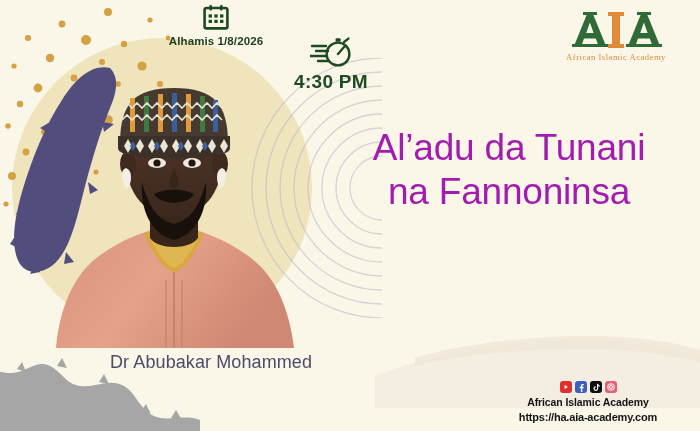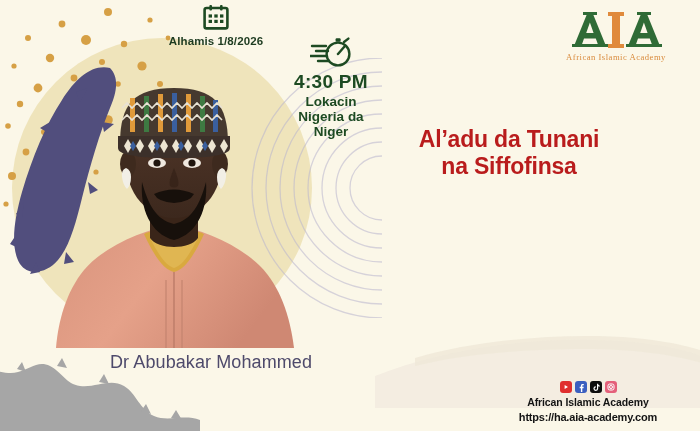--- a/index.html
+++ b/index.html
@@ -59,22 +59,22 @@
   .logo-sub{
     font-family:"Liberation Serif", serif;
     font-size:8.6px;color:#d98a3c;letter-spacing:.5px;margin-top:2px;
     white-space:nowrap;
   }
 
   
   .main-title{
     position:absolute;left:330px;top:126px;width:358px;
     text-align:center;
-    font-size:23px;font-weight:bold;line-height:1.18;
-    color:#b91c1c;letter-spacing:-.2px;
+    font-size:37px;font-weight:normal;line-height:1.18;
+    color:#a21caf;letter-spacing:-.2px;
   }
   .sub-title{
     position:absolute;left:330px;top:257px;width:358px;
     text-align:center;
     font-size:20px;font-weight:bold;line-height:1.3;
     color:#141414;letter-spacing:-.2px;
   }
   .speaker{
     position:absolute;left:110px;top:352px;width:300px;
     text-align:left;
@@ -297,25 +297,20 @@
         <line x1="6" y1="15" x2="18" y2="15"></line>
         <line x1="0" y1="20" x2="16" y2="20"></line>
         <line x1="8" y1="25" x2="19" y2="25"></line>
       </g>
       <circle cx="28" cy="18" r="11.4" fill="none" stroke="#1d4a22" stroke-width="2.4"></circle>
       <rect x="25.6" y="2.2" width="5" height="3.6" rx="1" fill="#1d4a22"></rect>
       <line x1="28" y1="18" x2="34.5" y2="10.5" stroke="#1d4a22" stroke-width="2.4" stroke-linecap="round"></line>
       <line x1="34" y1="6" x2="38.4" y2="2.6" stroke="#1d4a22" stroke-width="2.4" stroke-linecap="round"></line>
     </svg>
     <div class="time-text">4:30 PM</div>
-    <div class="tz-text">
-      <div>Lokacin</div>
-      <div>Nigeria da</div>
-      <div>Niger</div>
-    </div>
   </div>
 
   <div class="logo">
     <svg class="logo-mark" width="92" height="40" viewBox="0 0 92 40">
       <g fill="#2f6b36">
         <path d="M4 36 L17 4 L23 4 L36 36 L28.5 36 L25.8 28.5 L14 28.5 L11.4 36 Z M16.2 23 L23.6 23 L19.9 12.6 Z"></path>
         <rect x="2" y="34" width="36" height="3"></rect>
         <rect x="13" y="2" width="14" height="3"></rect>
         <path d="M58 36 L71 4 L77 4 L90 36 L82.5 36 L79.8 28.5 L68 28.5 L65.4 36 Z M70.2 23 L77.6 23 L73.9 12.6 Z"></path>
         <rect x="56" y="34" width="36" height="3"></rect>
@@ -325,21 +320,21 @@
         <rect x="42" y="4" width="8" height="32"></rect>
         <rect x="38" y="2" width="16" height="4"></rect>
         <rect x="38" y="34" width="16" height="4"></rect>
       </g>
     </svg>
     <div class="logo-sub">African Islamic Academy</div>
   </div>
 
   <div class="main-title">
     <div>Al’adu da Tunani</div>
-    <div>na Siffofinsa</div>
+    <div>na Fannoninsa</div>
   </div>
 
 
   <div class="speaker">Dr Abubakar Mohammed</div>
 
   <div class="footer">
     <div class="socials">
       <div class="soc soc-yt">
         <svg width="8" height="8" viewBox="0 0 8 8">
             <path d="M2.6 2.1 L6 4 L2.6 5.9 Z" fill="#fff"></path>

